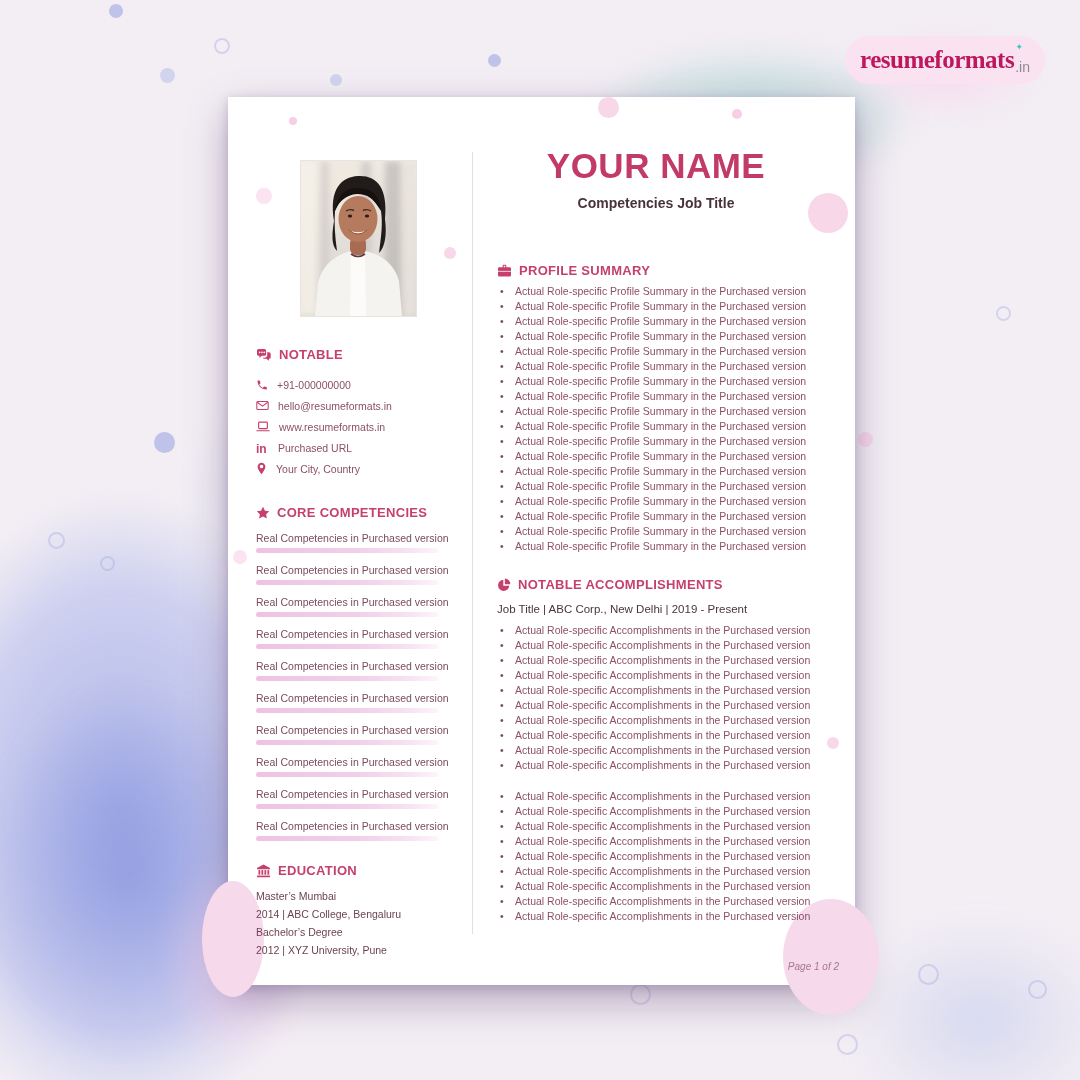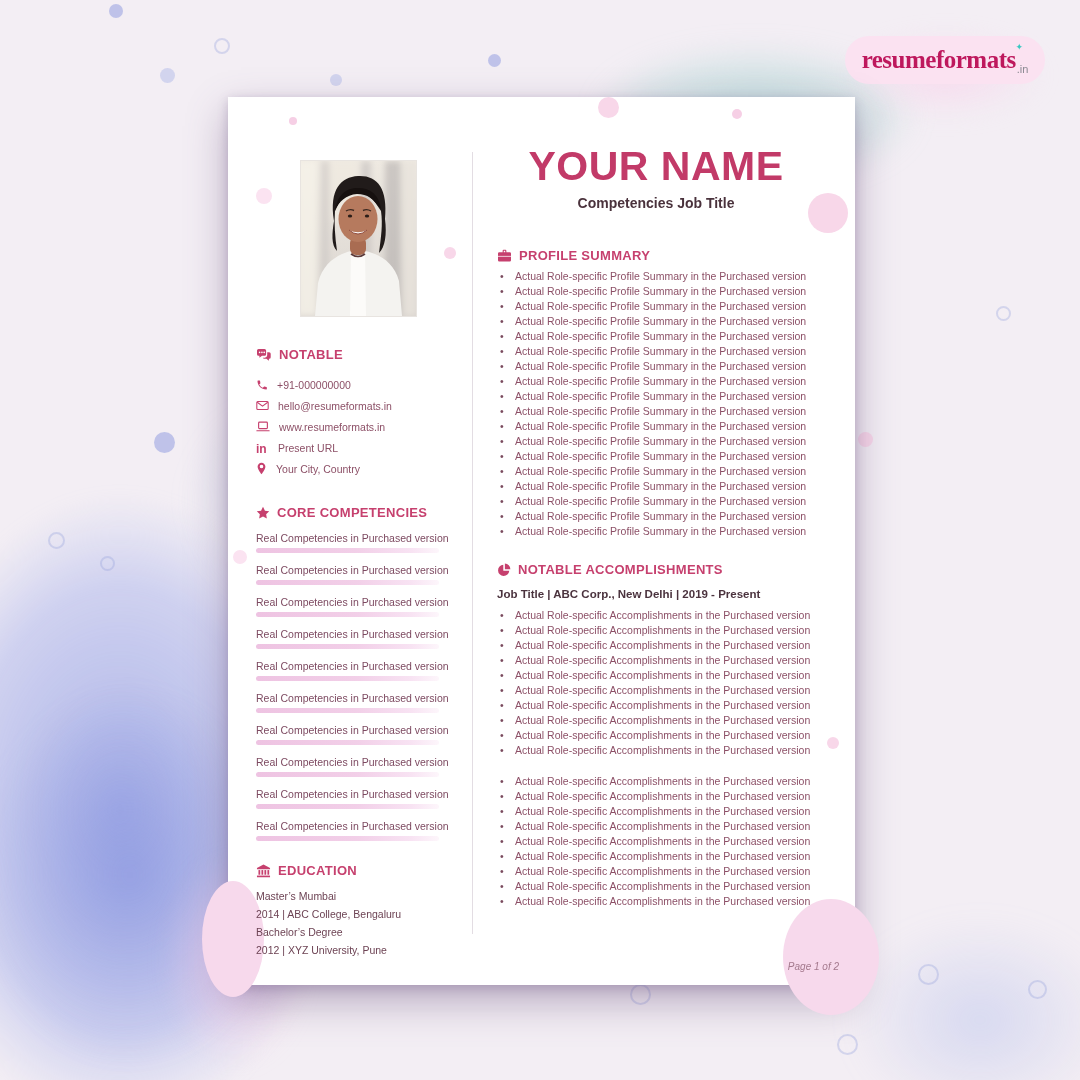--- a/index.html
+++ b/index.html
@@ -61,37 +61,37 @@
   .comp-item{margin-bottom:10px;}
   .comp-item .comp-label{display:block;color:#7d4a61;font-size:10.5px;line-height:14px;}
   .comp-bar{width:183px;height:5px;margin-top:3px;border-radius:3px;
     background:linear-gradient(90deg,#eec3e2 0%,#f2cfe8 55%,#f8e3f3 85%,#fdf6fb 100%);}
   .education{margin-top:22px;}
   .edu-list{margin-top:9px;}
   .edu-line{display:block;color:#6d4354;font-size:10.5px;line-height:18px;}
 
   
   .right-col{position:absolute;left:269px;top:50px;width:318px;}
-  .name{color:#c23a68;font-size:41px;font-weight:bold;letter-spacing:.5px;text-align:center;line-height:38px;}
+  .name{color:#c23a68;font-size:35px;font-weight:bold;letter-spacing:.5px;text-align:center;line-height:38px;}
   .job-title{color:#4a323c;font-size:14px;font-weight:bold;text-align:center;margin-top:10px;}
-  .profile{margin-top:37px;}
+  .profile{margin-top:52px;}
   .bullets{margin-top:6px;}
   .bullet-row{position:relative;padding-left:18px;color:#8c4f66;font-size:10.5px;line-height:15px;}
   .bullet-row::before{content:"•";position:absolute;left:3px;top:0;color:#7a4a5e;}
   .accomplishments{margin-top:23px;}
   .job-block{margin-top:9px;}
-  .job-head{color:#4b333e;font-size:11.5px;font-weight:bold;line-height:16px;margin-bottom:5px;}
+  .job-head{color:#4b333e;font-size:11.5px;font-weight:normal;line-height:16px;margin-bottom:5px;}
   .job-block + .job-block{margin-top:16px;}
   .page-footer{position:absolute;right:16px;bottom:13px;color:#a4798d;font-size:10px;font-style:italic;}
 
   
   .logo{position:absolute;left:845px;top:36px;width:200px;height:48px;border-radius:24px;
     background:#fbe2f1;display:flex;align-items:center;justify-content:center;}
   .logo .logo-main{color:#be185d;font-weight:bold;font-size:25px;letter-spacing:-.5px;font-family:Liberation Serif, serif;}
-  .logo .logo-suffix{color:#8b8a92;font-size:11px;margin-left:1px;align-self:flex-end;padding-bottom:9px;text-align:center;}
+  .logo .logo-suffix{color:#8b8a92;font-size:14px;margin-left:1px;align-self:flex-end;padding-bottom:9px;text-align:center;}
   .logo .sparkle{position:absolute;right:22px;top:6px;color:#38c8c2;font-size:9px;}
 </style>
 </head>
 <body>
 
 <div class="wc wc-teal"></div>
 <div class="wc wc-pink-tr"></div>
 <div class="wc wc-blue-soft"></div>
 <div class="wc wc-blue-main"></div>
 <div class="wc wc-blue-deep"></div>
@@ -208,21 +208,21 @@
           <svg width="14" height="11" viewBox="0 0 16 12" fill="none" stroke="currentColor" stroke-width="1.3">
             <rect x="3" y="1" width="10" height="7.5" rx="1"></rect>
             <path d="M1,10.8 h14" stroke-linecap="round"></path>
           </svg>
           <span>www.resumeformats.in</span>
         </div>
         <div class="contact-row">
           <svg width="13" height="12" viewBox="0 0 13 12">
             <text x="0" y="10.5" font-family="Liberation Sans, sans-serif" font-size="12" font-weight="bold" fill="currentColor">in</text>
           </svg>
-          <span>Present URL</span>
+          <span>Purchased URL</span>
         </div>
         <div class="contact-row">
           <svg width="11" height="13" viewBox="0 0 16 20" fill="currentColor">
             <path d="M8 1 C4.7 1 2 3.7 2 7 c0 4.4 6 12 6 12 s6-7.6 6-12 C14 3.7 11.3 1 8 1 z m0 8.6 a2.6 2.6 0 1 1 0-5.2 a2.6 2.6 0 0 1 0 5.2 z" fill="currentColor" fill-rule="evenodd"></path>
             <circle cx="8" cy="7" r="2.4" fill="#fff"></circle>
           </svg>
           <span>Your City, Country</span>
         </div>
       </div>
     </div>

